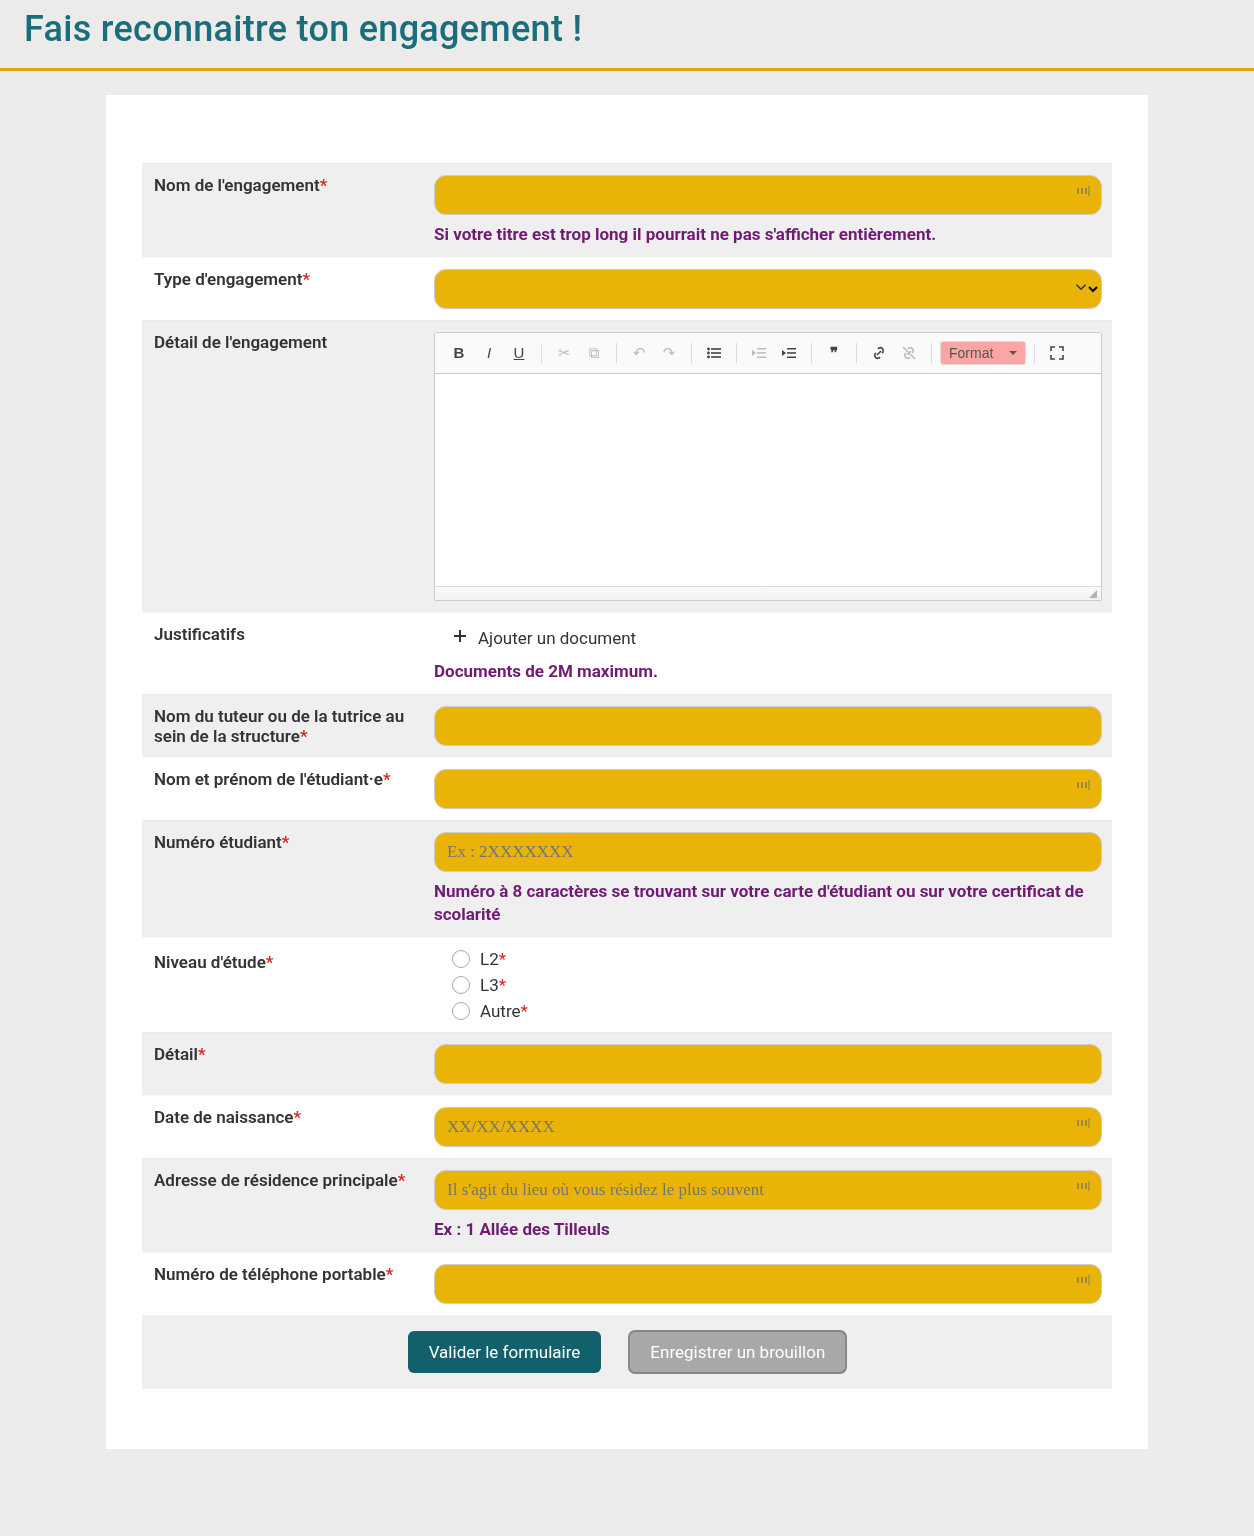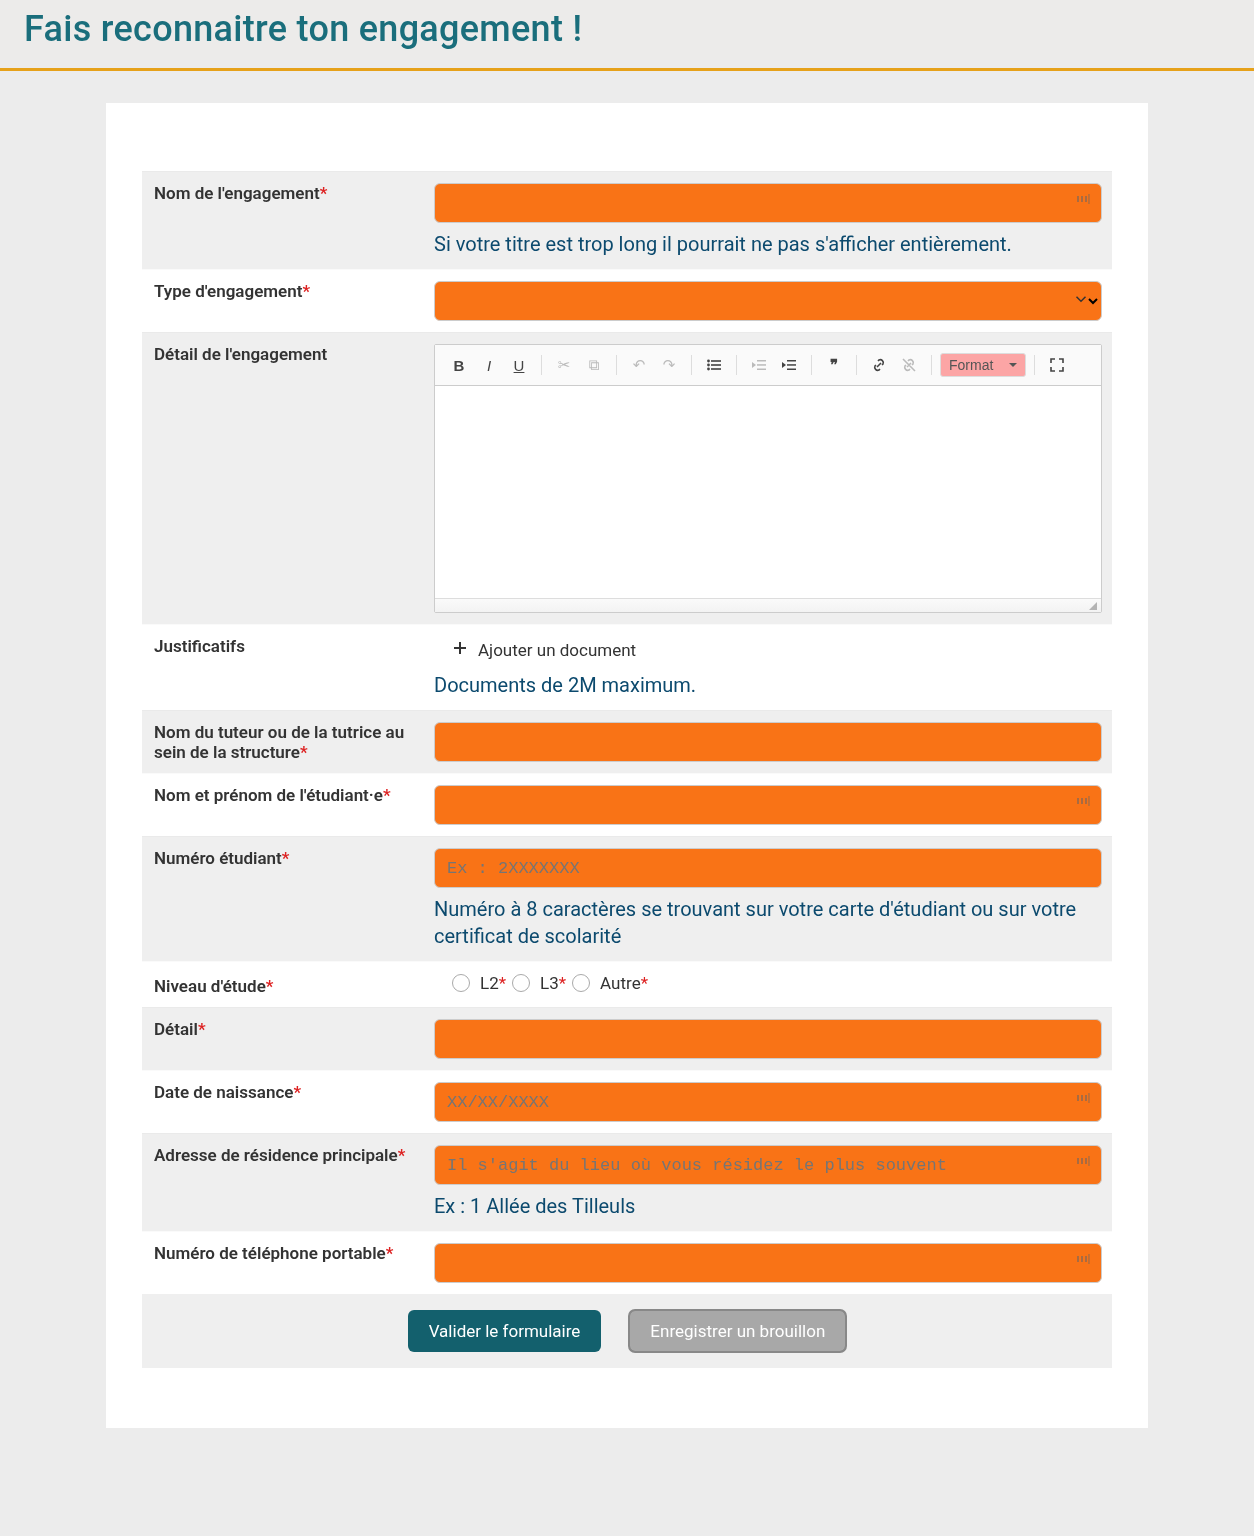--- a/index.html
+++ b/index.html
@@ -18,21 +18,21 @@
   .page-header h1 {
     margin: 0;
     font-size: 36px;
     font-weight: 500;
     color: #1a6e7c;
     letter-spacing: 0.3px;
   }
   .card {
     background: #fff;
     max-width: 1042px;
-    margin: 32px auto 0 auto;
+    margin: 24px auto 0 auto;
     padding: 68px 36px 60px 36px;
   }
   .form-row {
     display: flex;
     border-top: 1px solid rgba(0,0,0,0.02);
     background: #fff;
   }
   .form-row.shaded { background: #efefef; }
   .label-cell {
     width: 290px;
@@ -44,31 +44,32 @@
   .req { color: #d22; }
   .field-cell {
     flex: 1;
     padding: 11px 10px 11px 2px;
     position: relative;
   }
   .text-input, .select-input {
     width: 100%;
     height: 40px;
     border: 1px solid #ccc;
-    border-radius: 6px;
+    border-radius: 12px;
     padding: 6px 34px 6px 12px;
     font-size: 17px;
-    font-family: Liberation Mono, monospace;
-    background: #f97316;
+    font-family: Liberation Serif, serif;
+    background: #eab308;
   }
   .helper {
-    color: #0c4a6e;
-    font-size: 20px;
+    color: #701a75;
+    font-size: 17px;
     margin-top: 8px;
     line-height: 1.35;
+    font-weight: bold;
   }
   .input-affix {
     position: absolute;
     right: 22px;
     top: 20px;
     width: 14px; height: 14px;
     opacity: .55;
     pointer-events: none;
   }
   .input-affix svg { width: 14px; height: 14px; display:block; }
@@ -130,21 +131,21 @@
     border-bottom:8px solid #b4b4b4;
   }
 
   .add-doc {
     display:inline-flex; align-items:flex-start; gap:10px;
     color:#333; cursor:pointer; font-size:17px;
     padding: 4px 0 4px 18px;
   }
   .add-doc svg { width:16px;height:16px; stroke:#333; }
 
-  .radio-group { display:flex; flex-direction:row; gap:6px; padding-left:18px; }
+  .radio-group { display:flex; flex-direction:column; gap:6px; padding-left:18px; }
   .radio-line { display:flex; align-items:center; gap:10px; font-size:17px; }
   .radio-circle {
     width:18px;height:18px;border:1.5px solid #aaa;border-radius:50%;
     display:inline-block; cursor:pointer; background:#fff;
   }
 
   .button-row {
     background:#efefef;
     padding: 16px;
     display:flex; justify-content:center; gap:28px;

